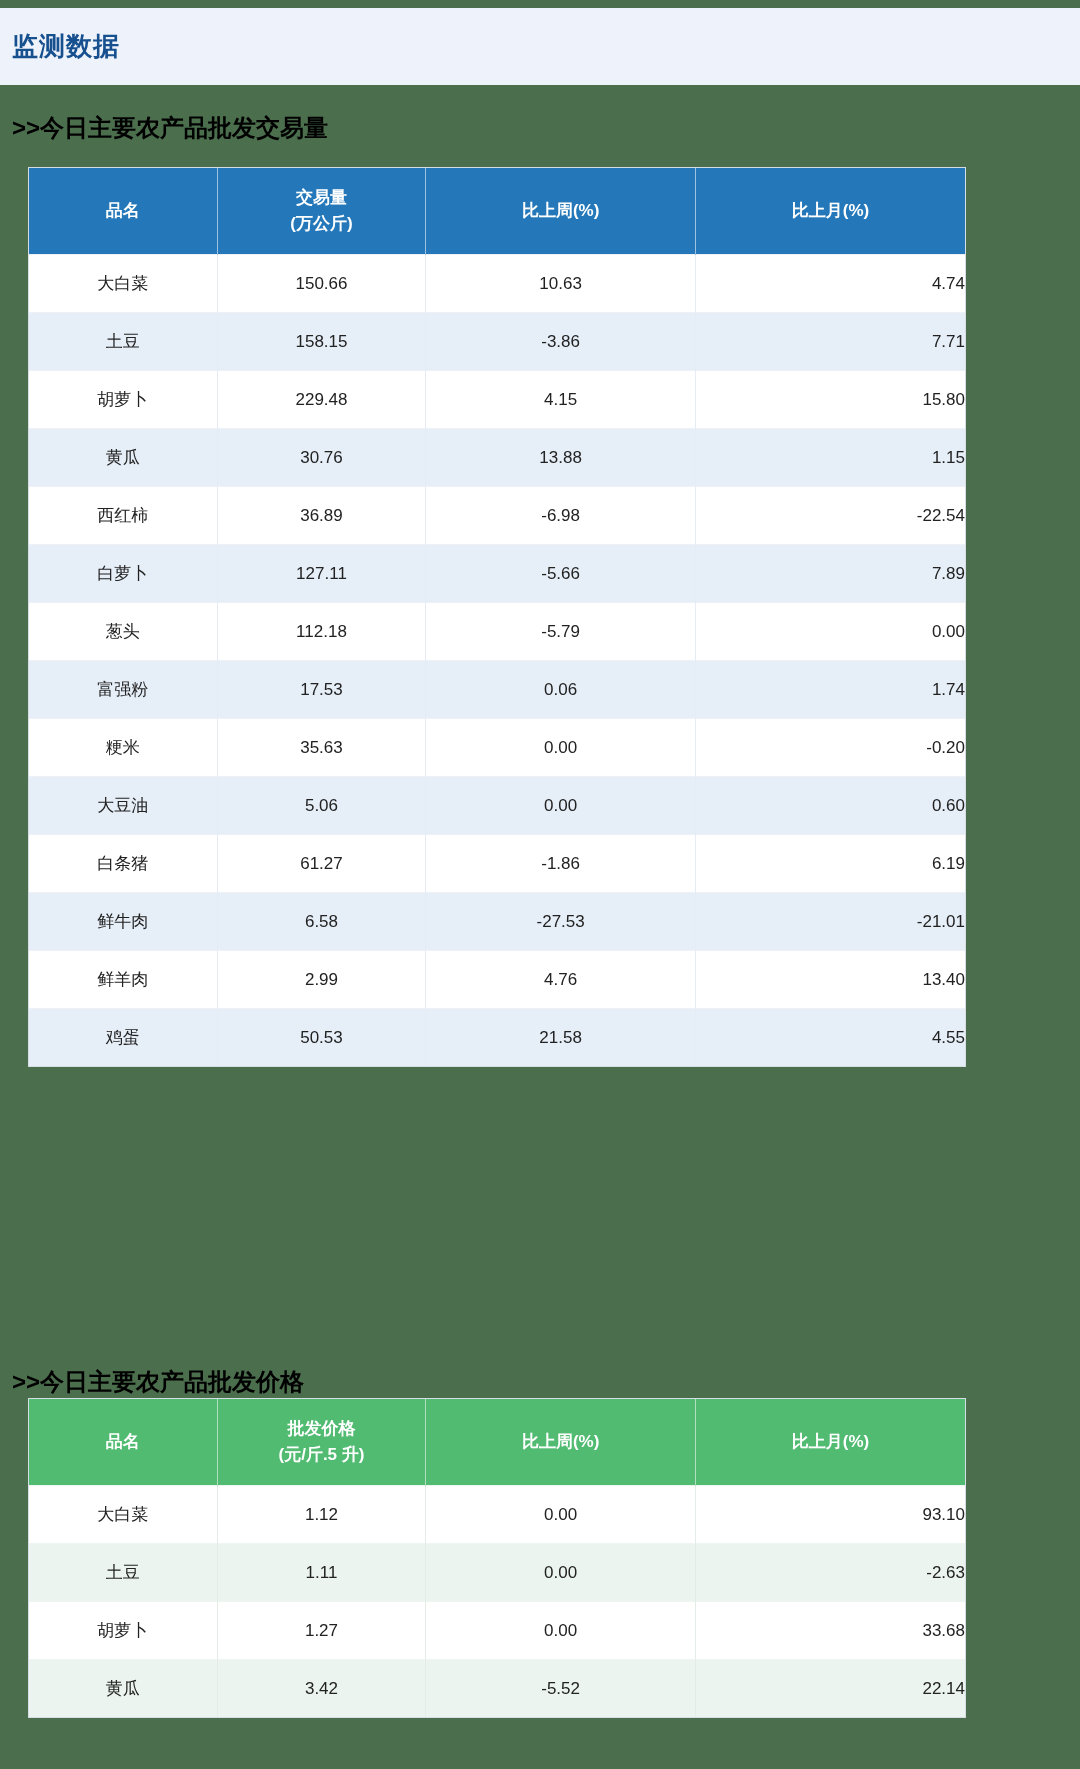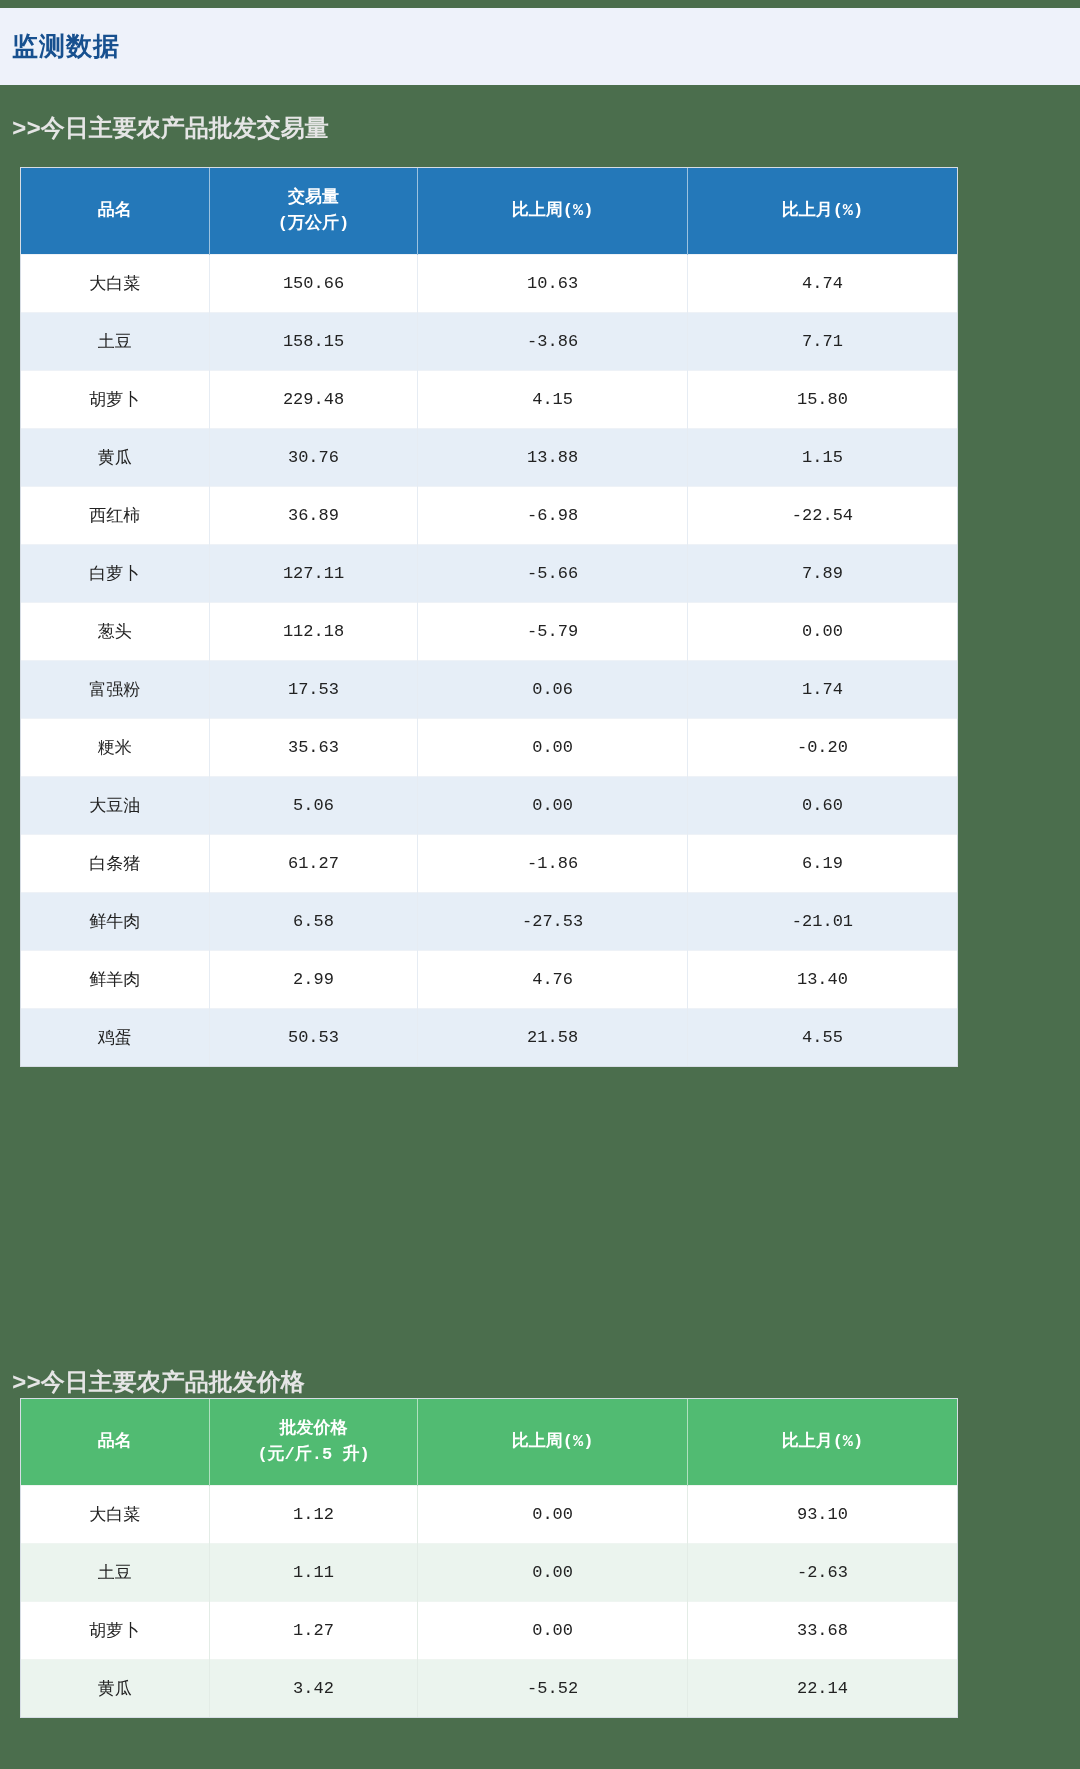--- a/index.html
+++ b/index.html
@@ -12,21 +12,20 @@
     background: #4b6e4d;
     font-family: "Liberation Sans", "DejaVu Sans", sans-serif;
     overflow: hidden;
   }
 
   .page {
     position: relative;
     width: 1080px;
     height: 1769px;
     background: #4b6e4d;
-    font-family: Liberation Mono, monospace;
   }
 
   
   .banner {
     position: absolute;
     left: 0;
     top: 8px;
     width: 1080px;
     height: 77px;
     background: #eef2fa;
@@ -40,31 +39,31 @@
     color: #17508f;
     letter-spacing: 1px;
   }
 
   
   .section-heading {
     position: absolute;
     left: 12px;
     font-size: 24px;
     font-weight: bold;
-    color: #e5e5e5;
+    color: #000000;
     letter-spacing: 0px;
     white-space: nowrap;
   }
   #heading-volume { top: 112px; }
   #heading-price  { top: 1366px; }
 
   
   .table-wrap {
     position: absolute;
-    left: 20px;
+    left: 28px;
     width: 938px;
     background: #ffffff;
     box-sizing: border-box;
     border: 1px solid #d7dde5;
   }
   #table-volume { top: 167px; }
   #table-price  { top: 1398px; }
 
   table {
     width: 100%;
@@ -92,21 +91,21 @@
   td {
     font-size: 17px;
     color: #222222;
     text-align: center;
     height: 57px;
     padding: 0;
     vertical-align: middle;
     border-right: 1px solid #e6ecf3;
     border-top: 1px solid #eef2f7;
   }
-  td:last-child { border-right: none; }
+  td:last-child { border-right: none; text-align: right; }
 
   .theme-blue tbody tr:nth-child(even) td { background: #e6eef7; }
   .theme-blue tbody tr:nth-child(odd)  td { background: #ffffff; }
   .theme-green tbody tr:nth-child(even) td { background: #ebf4ee; }
   .theme-green tbody tr:nth-child(odd)  td { background: #ffffff; }
   .theme-green td { border-right-color: #e3ece6; border-top-color: #eff5f1; }
 
   col.c-name  { width: 20.1%; }
   col.c-val   { width: 22.3%; }
   col.c-week  { width: 28.8%; }

